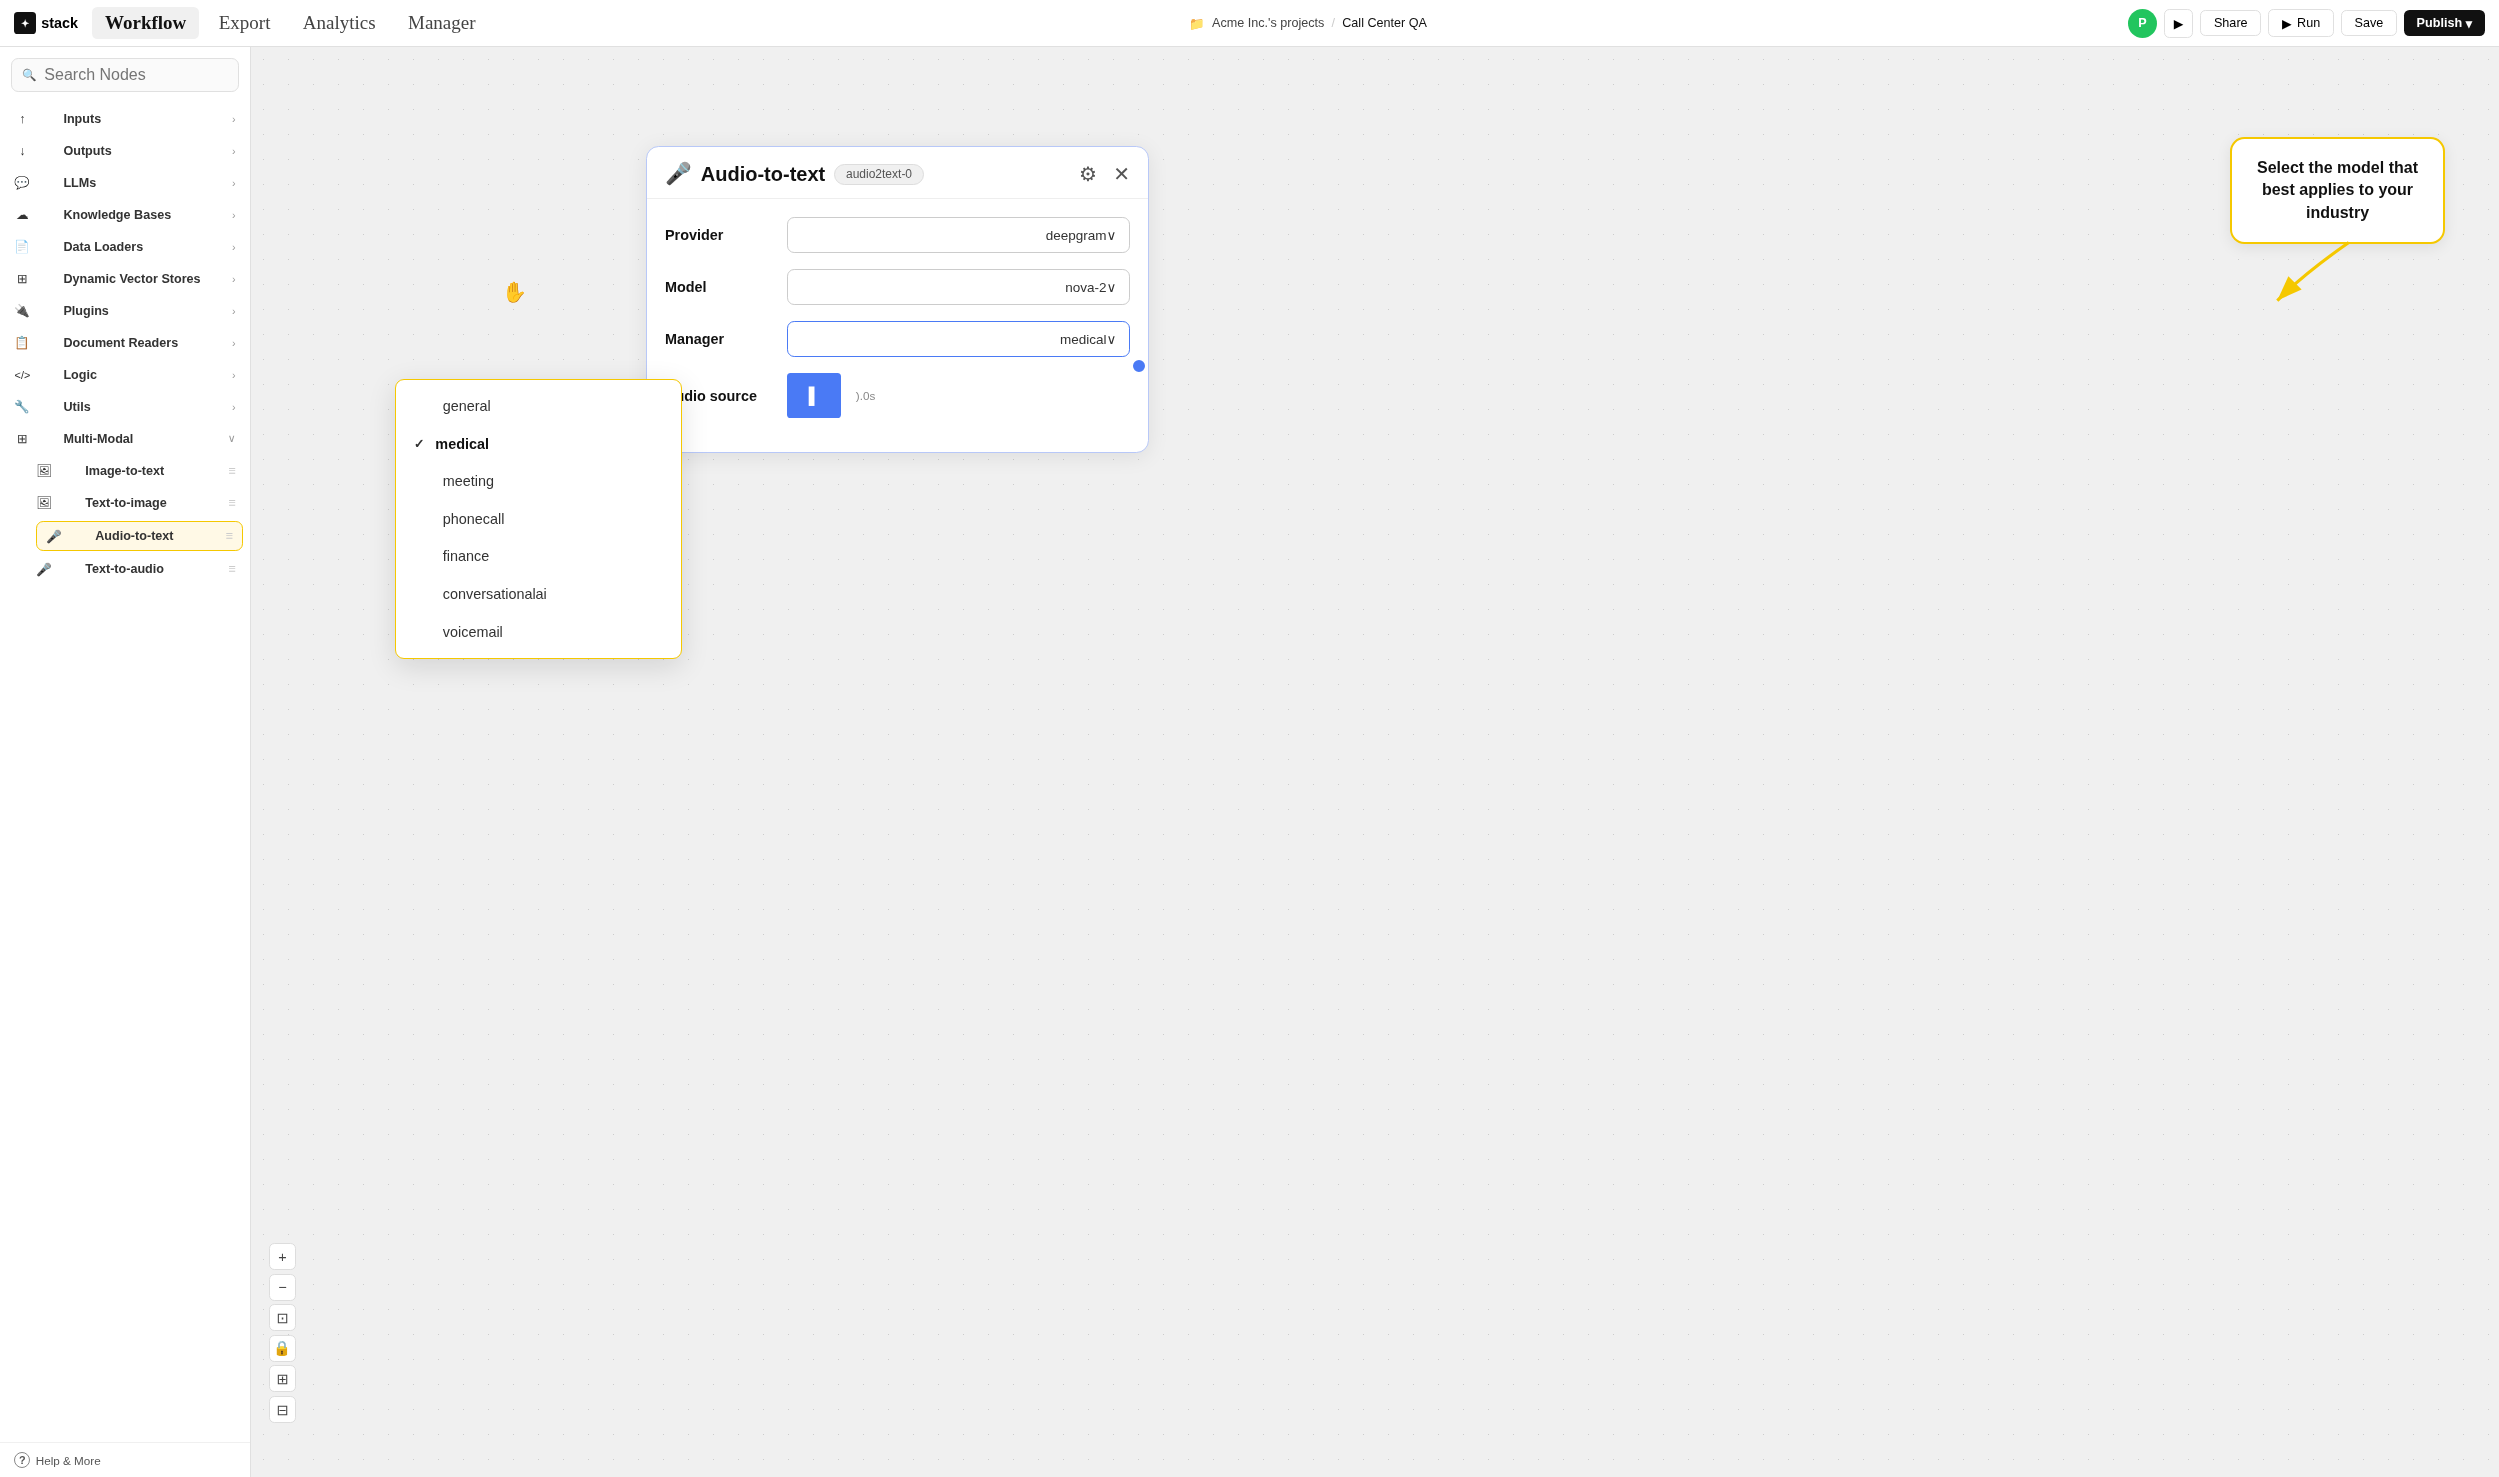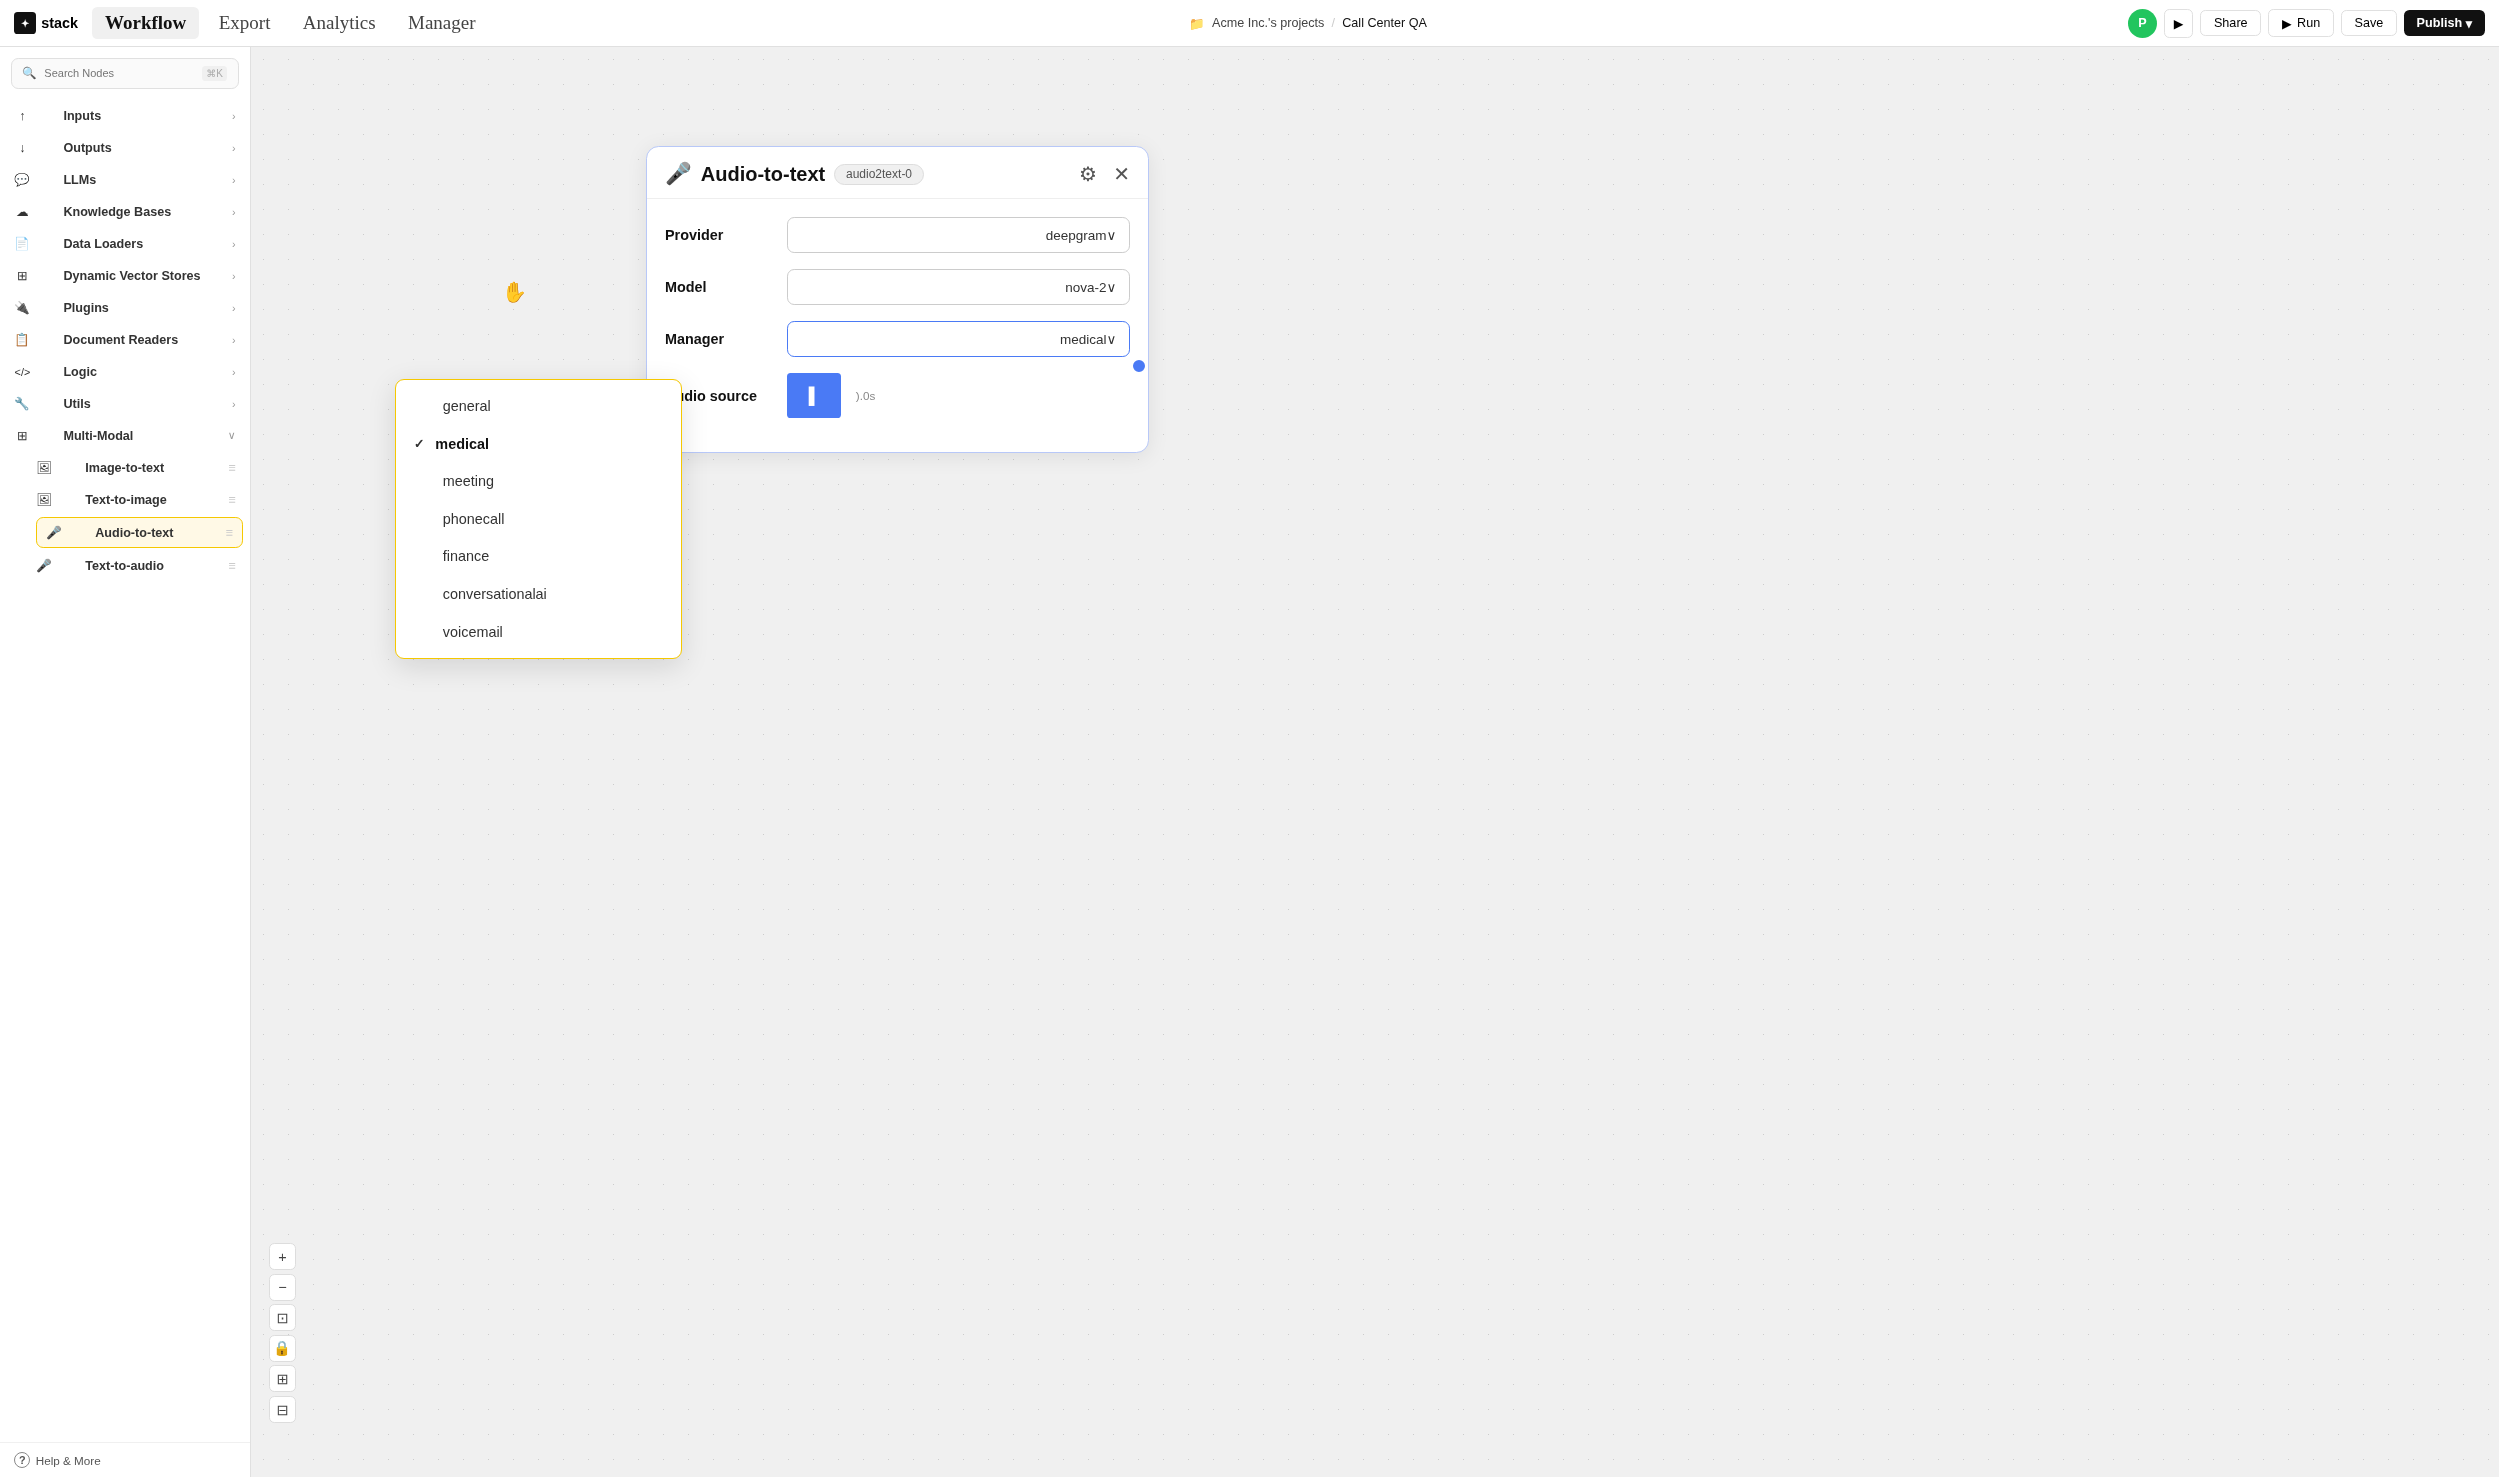--- a/index.html
+++ b/index.html
@@ -31,21 +31,21 @@
     .btn-run { display: flex; align-items: center; gap: 5.4px; padding: 5.4px 12.6px; border-radius: 5.4px; border: 0.9px solid #e0e0e0; background: #fff; font-size: 12.6px; cursor: pointer; font-weight: 500; }
     .btn-save { padding: 5.4px 12.6px; border-radius: 5.4px; border: 0.9px solid #e0e0e0; background: #fff; font-size: 12.6px; cursor: pointer; font-weight: 500; }
     .btn-publish { display: flex; align-items: flex-start; gap: 3.6px; padding: 5.4px 12.6px; border-radius: 5.4px; background: #111; color: #fff; font-size: 12.6px; cursor: pointer; font-weight: 600; border: none; }
 
     
     .layout { display: flex; height: calc(100vh - 47px); }
 
     
     .sidebar { width: 251px; background: #fff; border-right: 0.9px solid #e0e0e0; display: flex; flex-direction: column; overflow-y: auto; flex-shrink: 0; }
     .search-box { margin: 10.8px; padding: 7.2px 10.8px; border: 0.9px solid #e0e0e0; border-radius: 7.2px; font-size: 11.7px; color: #888; display: flex; align-items: center; gap: 7.2px; background: #fafafa; }
-    .search-box input { border: none; background: transparent; outline: none; font-size: 11px; color: #333; flex: 1; }
+    .search-box input { border: none; background: transparent; outline: none; font-size: 16px; color: #333; flex: 1; }
     .search-shortcut { font-size: 10px; color: #aaa; background: #f0f0f0; padding: 1.8px 4.5px; border-radius: 3.6px; }
 
     .sidebar-item {
       display: flex; align-items: center; padding: 8px 14.4px; cursor: pointer;
       font-size: 12.6px; color: #333; gap: 9px;
     }
     .sidebar-item.active { background: #fff9e6; border: 1.3px solid #f5c800; border-radius: 7.2px; margin: 1.8px 7.2px; padding: 6.3px 9px; }
     .sidebar-item .icon { width: 16px; height: 16px; display: flex; align-items: center; justify-content: center; flex-shrink: 0; font-size: 12.6px; }
     .sidebar-item .label { flex: 1; font-weight: 700; margin-left: 24px; }
     .sidebar-item .chevron { color: #999; font-size: 10.8px; }
@@ -330,20 +330,32 @@
       <div class="dropdown-item">
         <span style="width:18px;"></span>
         <span>conversationalai</span>
       </div>
       <div class="dropdown-item">
         <span style="width:18px;"></span>
         <span>voicemail</span>
       </div>
     </div>
 
+    <div class="tooltip-bubble">
+      <span>Select the model that best applies to your industry</span>
+      
+      <svg style="position:absolute;bottom:-63px;left:36px;width:99px;height:67px;overflow:visible;" viewBox="0 0 110 75" width="99" height="67">
+        <defs>
+          <marker id="arrowhead" markerWidth="8" markerHeight="6" refX="8" refY="3" orient="auto">
+            <polygon points="0 0, 8 3, 0 6" fill="#f5c800"></polygon>
+          </marker>
+        </defs>
+        <path d="M 90 5 Q 40 40 10 70" stroke="#f5c800" stroke-width="3.5" fill="none" marker-end="url(#arrowhead)"></path>
+      </svg>
+    </div>
 
     <div class="conn-dot" style="top:311px;left:880px;"></div>
 
     <div class="zoom-controls">
       <div class="zoom-btn">+</div>
       <div class="zoom-btn">−</div>
       <div class="zoom-btn">⊡</div>
       <div class="zoom-btn">🔒</div>
       <div class="zoom-btn">⊞</div>
       <div class="zoom-btn">⊟</div>

